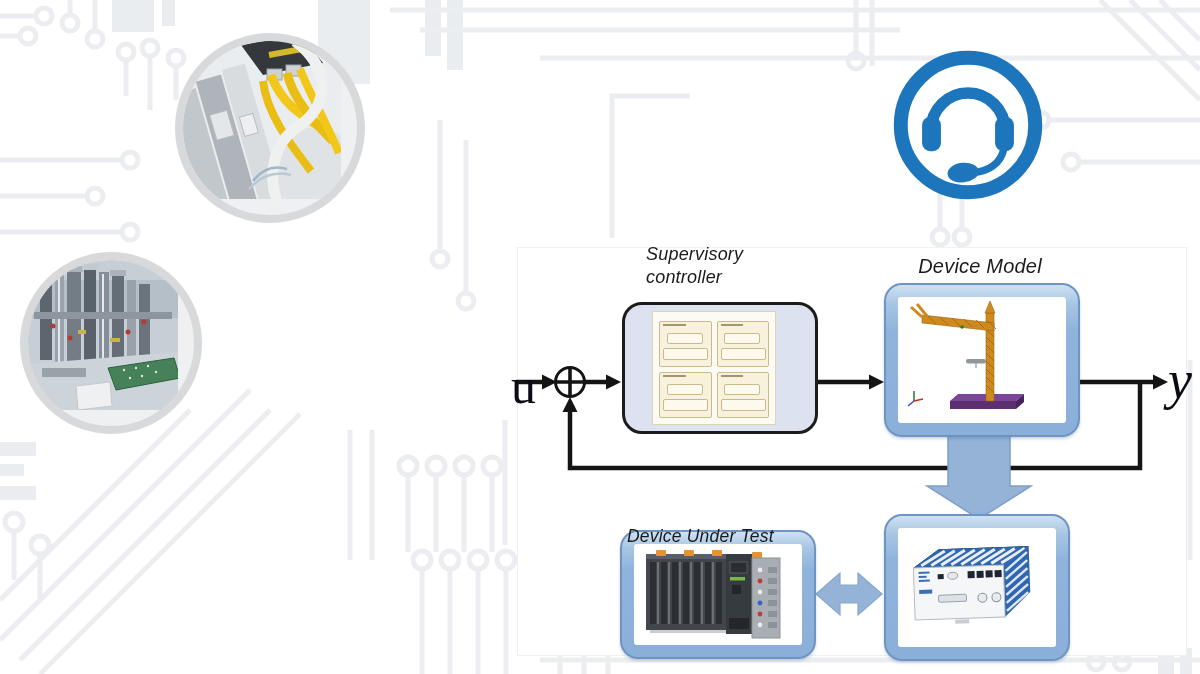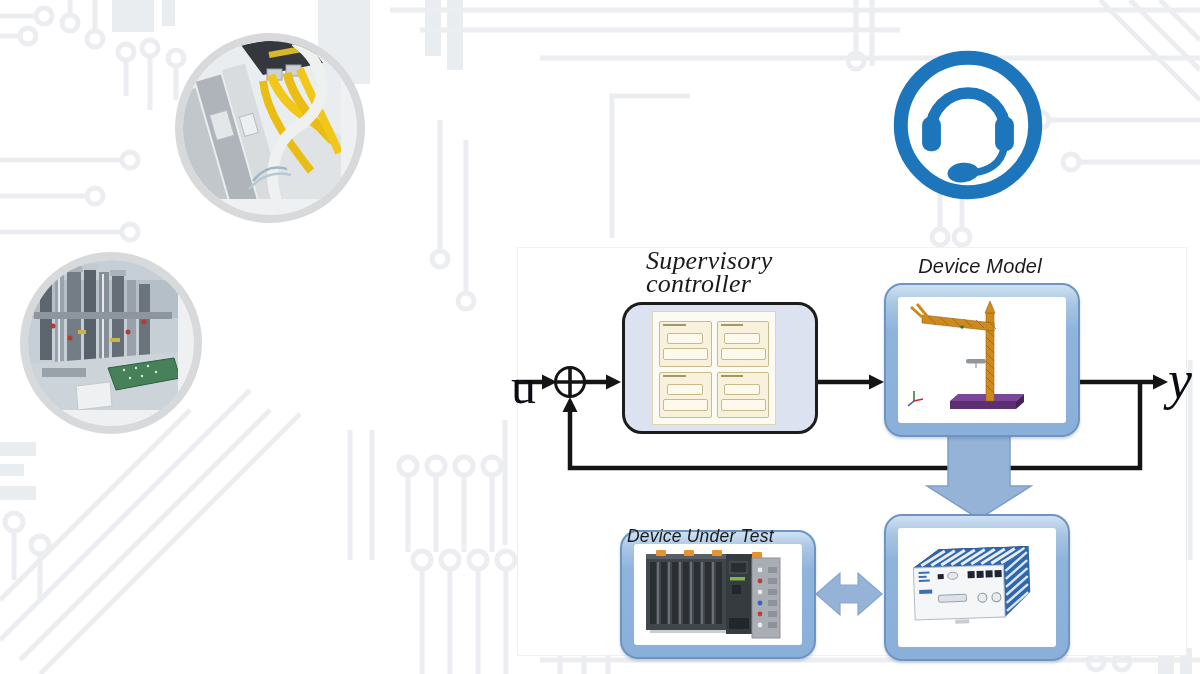--- a/index.html
+++ b/index.html
@@ -38,21 +38,21 @@
            border:3px solid #1c1c1c;border-radius:20px;}
   .sf{position:absolute;left:27px;top:6px;width:124px;bottom:6px;background:#fcfbf3;border:1px solid #ded5b6;
       display:grid;grid-template-columns:1fr 1fr;grid-template-rows:1fr 1fr;gap:5px;padding:9px 6px 6px 6px;box-sizing:border-box;}
   .sfbox{position:relative;background:#f8f1dc;border:1px solid #c9ba8c;border-radius:2px;}
   .sfbox .t{position:absolute;left:3px;top:2px;width:45%;height:2px;background:#a4966b;}
   .sfbox .r1{position:absolute;left:13%;top:24%;width:68%;height:22%;background:#fdf9ec;border:1px solid #c9ba8c;border-radius:2px;}
   .sfbox .r2{position:absolute;left:6%;top:60%;width:86%;height:22%;background:#fdf9ec;border:1px solid #c9ba8c;border-radius:2px;}
 
   
   .lbl{position:absolute;color:#1a1a1a;font-style:italic;letter-spacing:.2px;}
-  .lbl-sup{left:646px;top:249px;font-size:26px;line-height:23px;font-family:Liberation Serif, serif;}
+  .lbl-sup{left:646px;top:243px;font-size:18px;line-height:23px;}
   .lbl-crane{left:884px;top:255px;width:192px;text-align:center;font-size:20px;}
   .lbl-dut{left:627px;top:526px;font-size:17.5px;}
   .sig{position:absolute;color:#0b0b14;font-family:"Liberation Serif", serif;}
   .sig-u{left:511px;top:357px;font-size:50px;}
   .sig-y{left:1168px;top:349px;font-size:54px;font-style:italic;}
 </style>
 </head>
 <body>
 
 <div class="stage">

